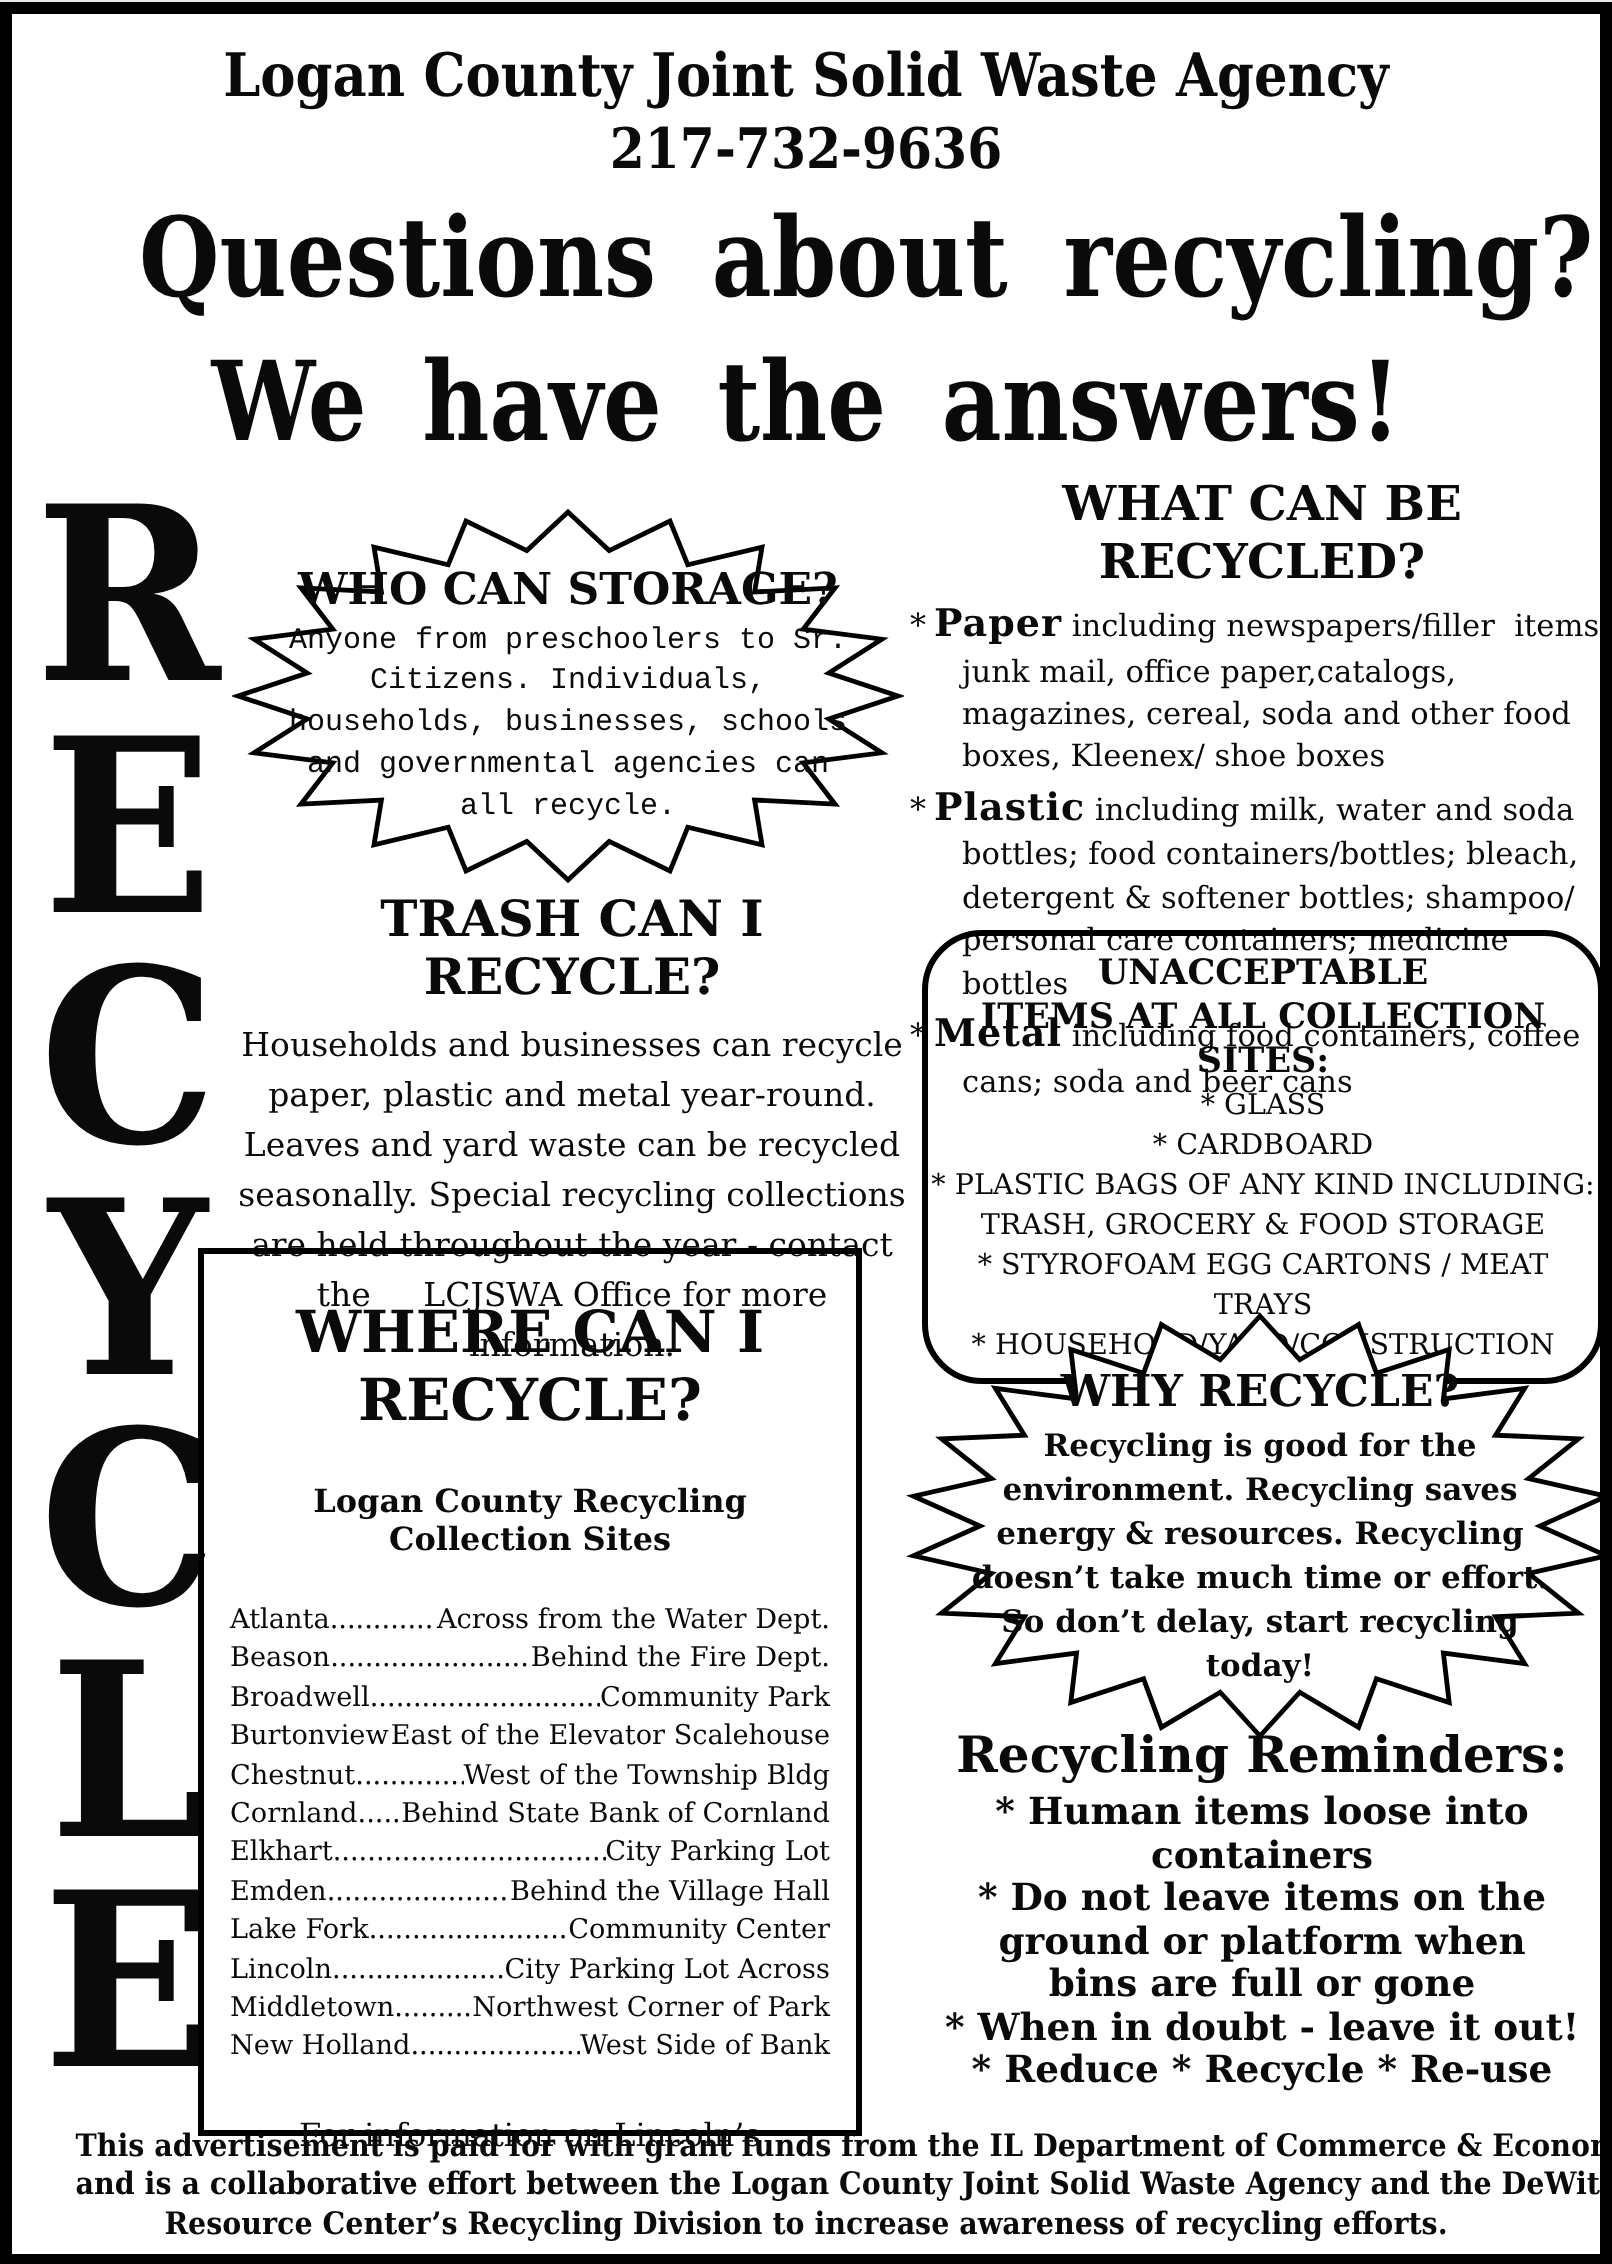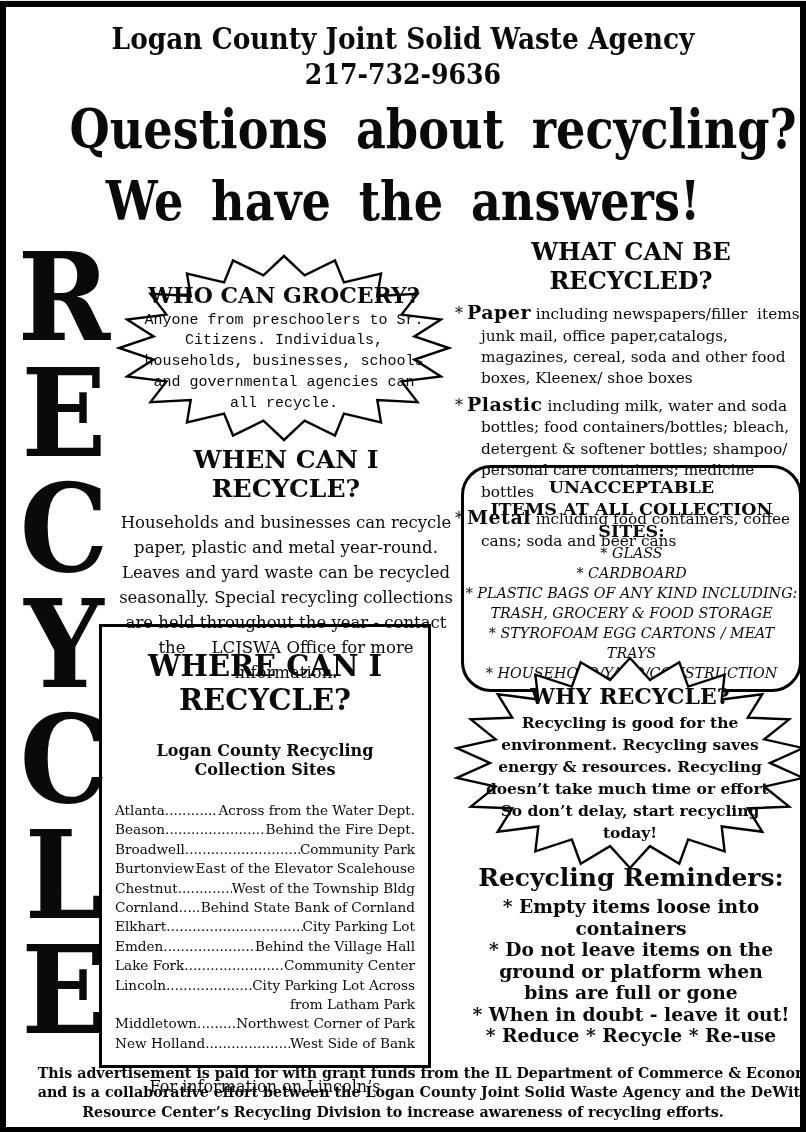--- a/index.html
+++ b/index.html
@@ -54,21 +54,21 @@
   
   .what{position:absolute;left:449px;top:230px;width:352px;}
   .what-title{font-size:24px;font-weight:bold;text-align:center;margin-bottom:4px;}
   .what-item{font-size:15.3px;line-height:1.4;padding-left:26px;text-indent:-26px;margin-bottom:1px;}
   .what-item .star{font-size:16px;padding-right:4px;}
   .what-item b{font-size:19px;letter-spacing:0.5px;}
   
   .unacceptable{position:absolute;left:455px;top:458px;width:341px;height:227px;
     border:3px solid #000;border-radius:30px;text-align:center;padding-top:9px;}
   .unacc-title{font-size:17.5px;font-weight:bold;line-height:1.25;}
-  .unacc-line{font-size:14.3px;line-height:1.4;font-style:italic;}
+  .unacc-line{font-size:14.3px;line-height:1.4;}
   
   .reminders{position:absolute;left:450px;top:856px;width:350px;text-align:center;font-weight:bold;}
   .rem-title{font-size:25px;margin-bottom:4px;}
   .rem-line{font-size:18.7px;line-height:21.5px;}
   
   .footer{position:absolute;left:0;bottom:6px;width:100%;text-align:center;}
   .footer-line{font-size:15.5px;font-weight:bold;line-height:19.5px;
     transform:scaleX(0.92);transform-origin:center;white-space:nowrap;}
 </style>
 </head>
@@ -101,27 +101,27 @@
       <div class="ltr">L</div>
 
       <div class="ltr">E</div>
     </div>
 
   <div class="burst burst-who">
     <svg viewBox="0 0 336 190">
         <polygon points="168.0,3.0 188.6,22.3 219.0,7.5 227.9,29.4 265.0,20.6 261.3,43.0 301.5,40.9 285.6,61.6 324.9,66.6 298.4,83.5 333.0,95.0 298.4,106.5 324.9,123.4 285.6,128.4 301.5,149.1 261.3,147.0 265.0,169.4 227.9,160.6 219.0,182.5 188.6,167.7 168.0,187.0 147.4,167.7 117.0,182.5 108.1,160.6 71.0,169.4 74.7,147.0 34.5,149.1 50.4,128.4 11.1,123.4 37.6,106.5 3.0,95.0 37.6,83.5 11.1,66.6 50.4,61.6 34.5,40.9 74.7,43.0 71.0,20.6 108.1,29.4 117.0,7.5 147.4,22.3" fill="#ffffff" stroke="#000000" stroke-width="2.4"></polygon>
       </svg>
     <div class="burst-text">
-      <div class="burst-title">WHO CAN GROCERY?</div>
+      <div class="burst-title">WHO CAN STORAGE?</div>
       <div class="burst-body">Anyone from preschoolers to Sr. Citizens. Individuals, households, businesses, schools and governmental agencies can all recycle.</div>
     </div>
   </div>
 
   <div class="when">
-    <div class="when-title">WHEN CAN I RECYCLE?</div>
+    <div class="when-title">TRASH CAN I RECYCLE?</div>
     <div class="when-body">Households and businesses can recycle paper, plastic and metal year-round. Leaves and yard waste can be recycled seasonally. Special recycling collections are held throughout the year - contact the &nbsp;&nbsp;&nbsp;&nbsp;LCJSWA Office for more information.</div>
   </div>
 
   <div class="what">
     <div class="what-title">WHAT CAN BE RECYCLED?</div>
     <div>
 
         <div class="what-item"><span class="star">*</span><b>Paper</b> <span>including newspapers/filler&nbsp; items, junk mail, office paper,catalogs, magazines, cereal, soda and other food boxes, Kleenex/ shoe boxes</span></div>
 
         <div class="what-item"><span class="star">*</span><b>Plastic</b> <span>including milk, water and soda bottles; food containers/bottles; bleach, detergent &amp; softener bottles; shampoo/ personal care containers; medicine bottles</span></div>
@@ -208,25 +208,20 @@
           <span class="site-dots"></span>
           <span class="site-loc">Community Center</span>
         </div>
 
         <div class="site-row">
           <span class="site-name">Lincoln</span>
           <span class="site-dots"></span>
           <span class="site-loc">City Parking Lot Across</span>
         </div>
 
-        <div class="site-row continuation">
-          <span class="site-name"></span>
-          <span class="site-dots"></span>
-          <span class="site-loc">from Latham Park</span>
-        </div>
 
         <div class="site-row">
           <span class="site-name">Middletown</span>
           <span class="site-dots"></span>
           <span class="site-loc">Northwest Corner of Park</span>
         </div>
 
 
         <div class="site-row">
           <span class="site-name">New Holland</span>
@@ -247,21 +242,21 @@
     <div class="burst-text">
       <div class="burst-title">WHY RECYCLE?</div>
       <div class="burst-body">Recycling is good for the environment. Recycling saves energy &amp; resources. Recycling doesn’t take much time or effort. So don’t delay, start recycling today!</div>
     </div>
   </div>
 
   <div class="reminders">
     <div class="rem-title">Recycling Reminders:</div>
     <div>
 
-        <div class="rem-line">* Empty items loose into</div>
+        <div class="rem-line">* Human items loose into</div>
 
         <div class="rem-line">containers</div>
 
         <div class="rem-line">* Do not leave items on the</div>
 
         <div class="rem-line">ground or platform when</div>
 
         <div class="rem-line">bins are full or gone</div>
 
         <div class="rem-line">* When in doubt - leave it out!</div>

